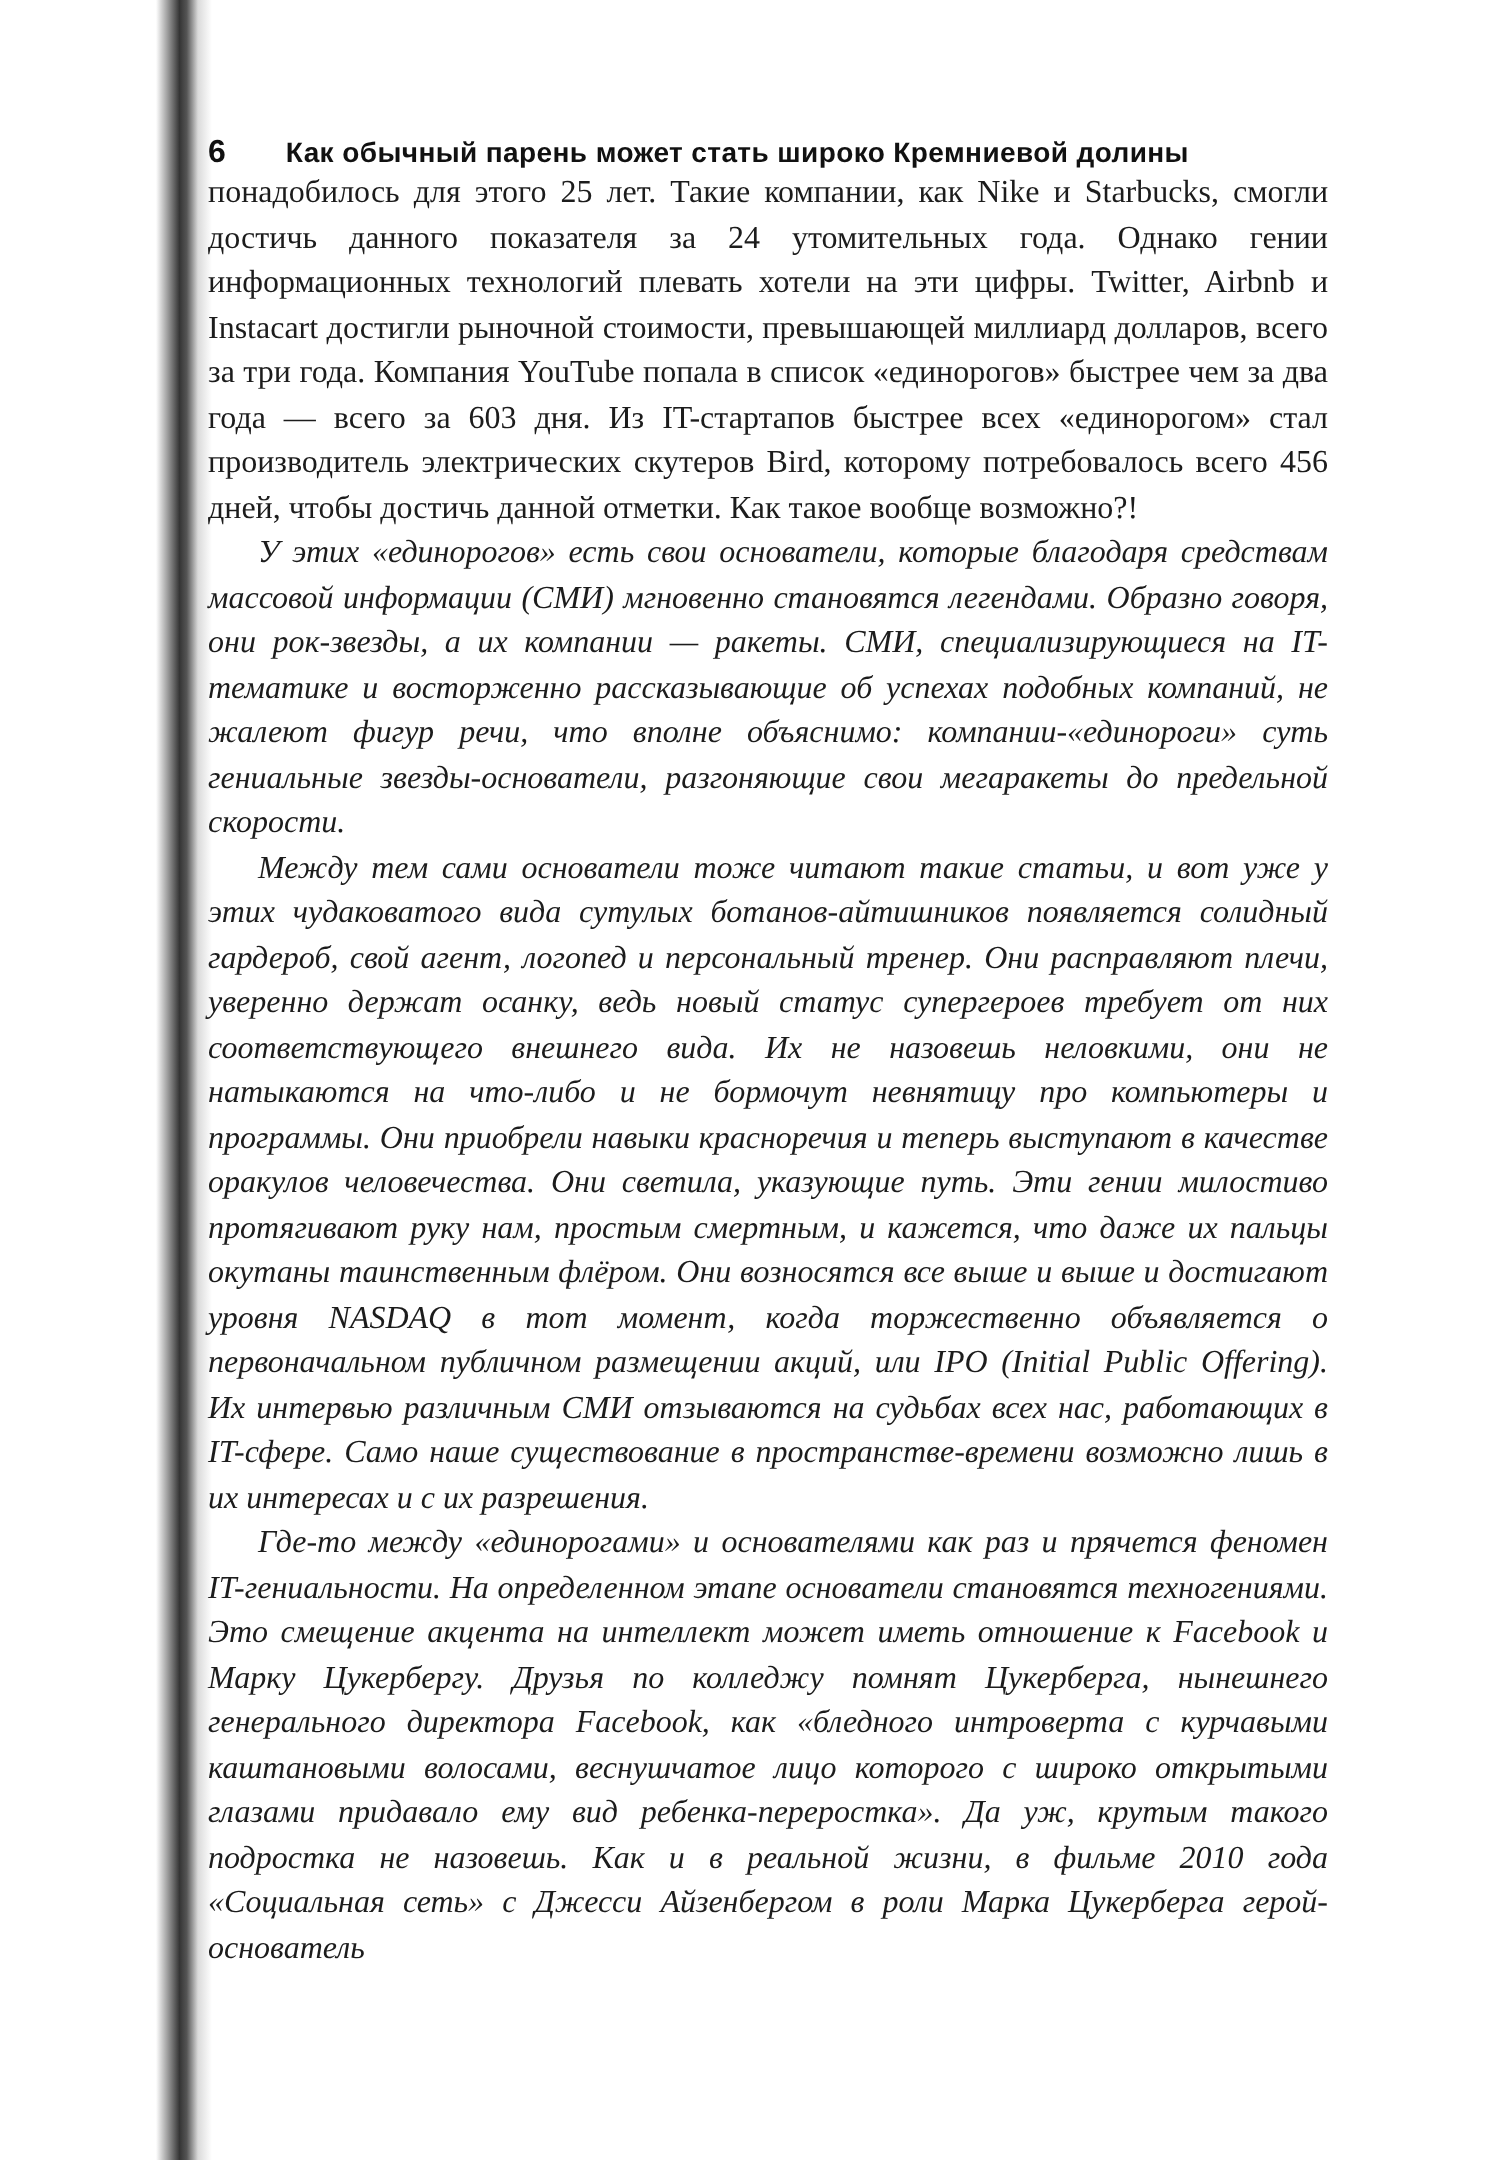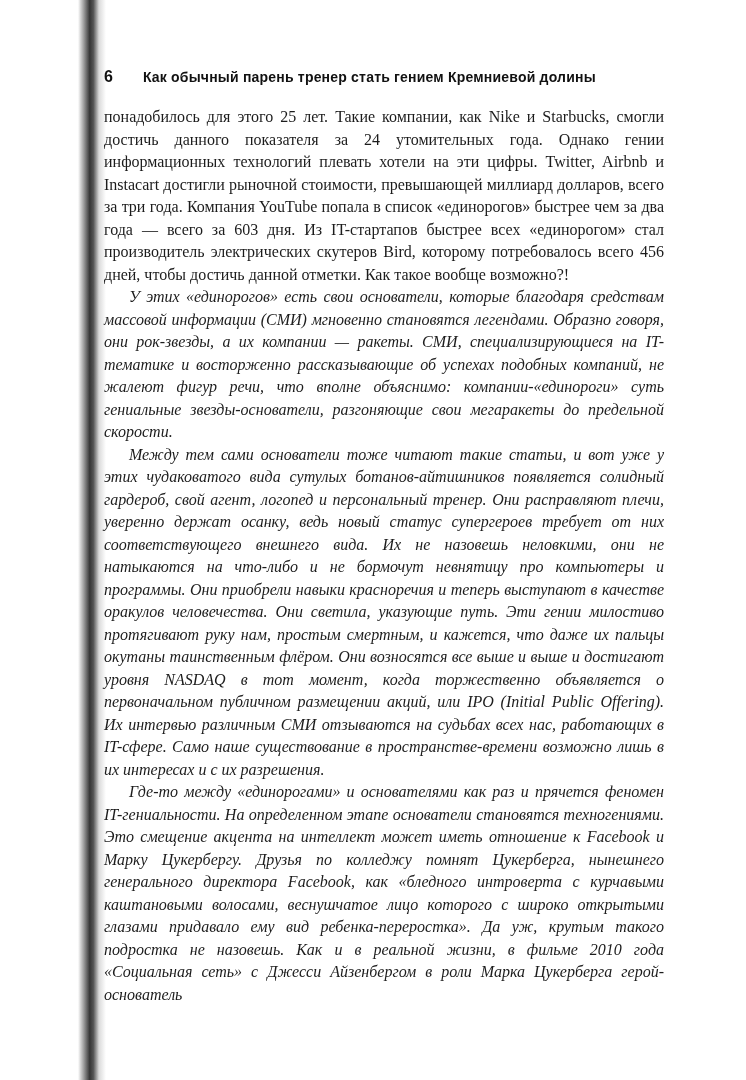--- a/index.html
+++ b/index.html
@@ -45,21 +45,20 @@
   .page-number {
     font-size: 16px;
     flex: 0 0 auto;
   }
   .running-title {
     font-size: 14px;
     margin-left: 30px;
     letter-spacing: 0.2px;
   }
   .body-text {
-    margin-top: 20px;
     font-size: 16px;
     line-height: 22.5px;
     text-align: justify;
     hyphens: auto;
     -webkit-hyphens: auto;
   }
   .body-text p {
     margin: 0;
     padding: 0;
   }
@@ -70,21 +69,21 @@
 </style>
 </head>
 <body>
 
 <div class="gutter-shadow"></div>
 
 <div class="page">
 
   <header class="page-header">
     <span class="page-number">6</span>
-    <span class="running-title">Как обычный парень тренер стать гением Кремниевой долины</span>
+    <span class="running-title">Как обычный парень может стать широко Кремниевой долины</span>
   </header>
 
   <main class="body-text">
     <p>понадобилось для этого 25 лет. Такие компании, как Nike и Starbucks, смогли достичь данного показателя за 24 утомительных года. Однако гении информационных технологий плевать хотели на эти цифры. Twitter, Airbnb и Instacart достигли рыночной стоимости, превышающей миллиард долларов, всего за три года. Компания YouTube попала в список «единорогов» быстрее чем за два года — всего за 603 дня. Из IT-стартапов быстрее всех «единорогом» стал производитель электрических скутеров Bird, которому потребовалось всего 456 дней, чтобы достичь данной отметки. Как такое вообще возможно?!</p>
     <p class="indent">У этих «единорогов» есть свои основатели, которые благодаря средствам массовой информации (СМИ) мгновенно становятся легендами. Образно говоря, они рок-звезды, а их компании — ракеты. СМИ, специализирующиеся на IT-тематике и восторженно рассказывающие об успехах подобных компаний, не жалеют фигур речи, что вполне объяснимо: компании-«единороги» суть гениальные звезды-основатели, разгоняющие свои мегаракеты до предельной скорости.</p>
     <p class="indent">Между тем сами основатели тоже читают такие статьи, и вот уже у этих чудаковатого вида сутулых ботанов-айтишников появляется солидный гардероб, свой агент, логопед и персональный тренер. Они расправляют плечи, уверенно держат осанку, ведь новый статус супергероев требует от них соответствующего внешнего вида. Их не назовешь неловкими, они не натыкаются на что-либо и не бормочут невнятицу про компьютеры и программы. Они приобрели навыки красноречия и теперь выступают в качестве оракулов человечества. Они светила, указующие путь. Эти гении милостиво протягивают руку нам, простым смертным, и кажется, что даже их пальцы окутаны таинственным флёром. Они возносятся все выше и выше и достигают уровня NASDAQ в тот момент, когда торжественно объявляется о первоначальном публичном размещении акций, или IPO (Initial Public Offering). Их интервью различным СМИ отзываются на судьбах всех нас, работающих в IT-сфере. Само наше существование в пространстве-времени возможно лишь в их интересах и с их разрешения.</p>
     <p class="indent">Где-то между «единорогами» и основателями как раз и прячется феномен IT-гениальности. На определенном этапе основатели становятся техногениями. Это смещение акцента на интеллект может иметь отношение к Facebook и Марку Цукербергу. Друзья по колледжу помнят Цукерберга, нынешнего генерального директора Facebook, как «бледного интроверта с курчавыми каштановыми волосами, веснушчатое лицо которого с широко открытыми глазами придавало ему вид ребенка-переростка». Да уж, крутым такого подростка не назовешь. Как и в реальной жизни, в фильме 2010 года «Социальная сеть» с Джесси Айзенбергом в роли Марка Цукерберга герой-основатель</p>
   </main>
 
 </div>

